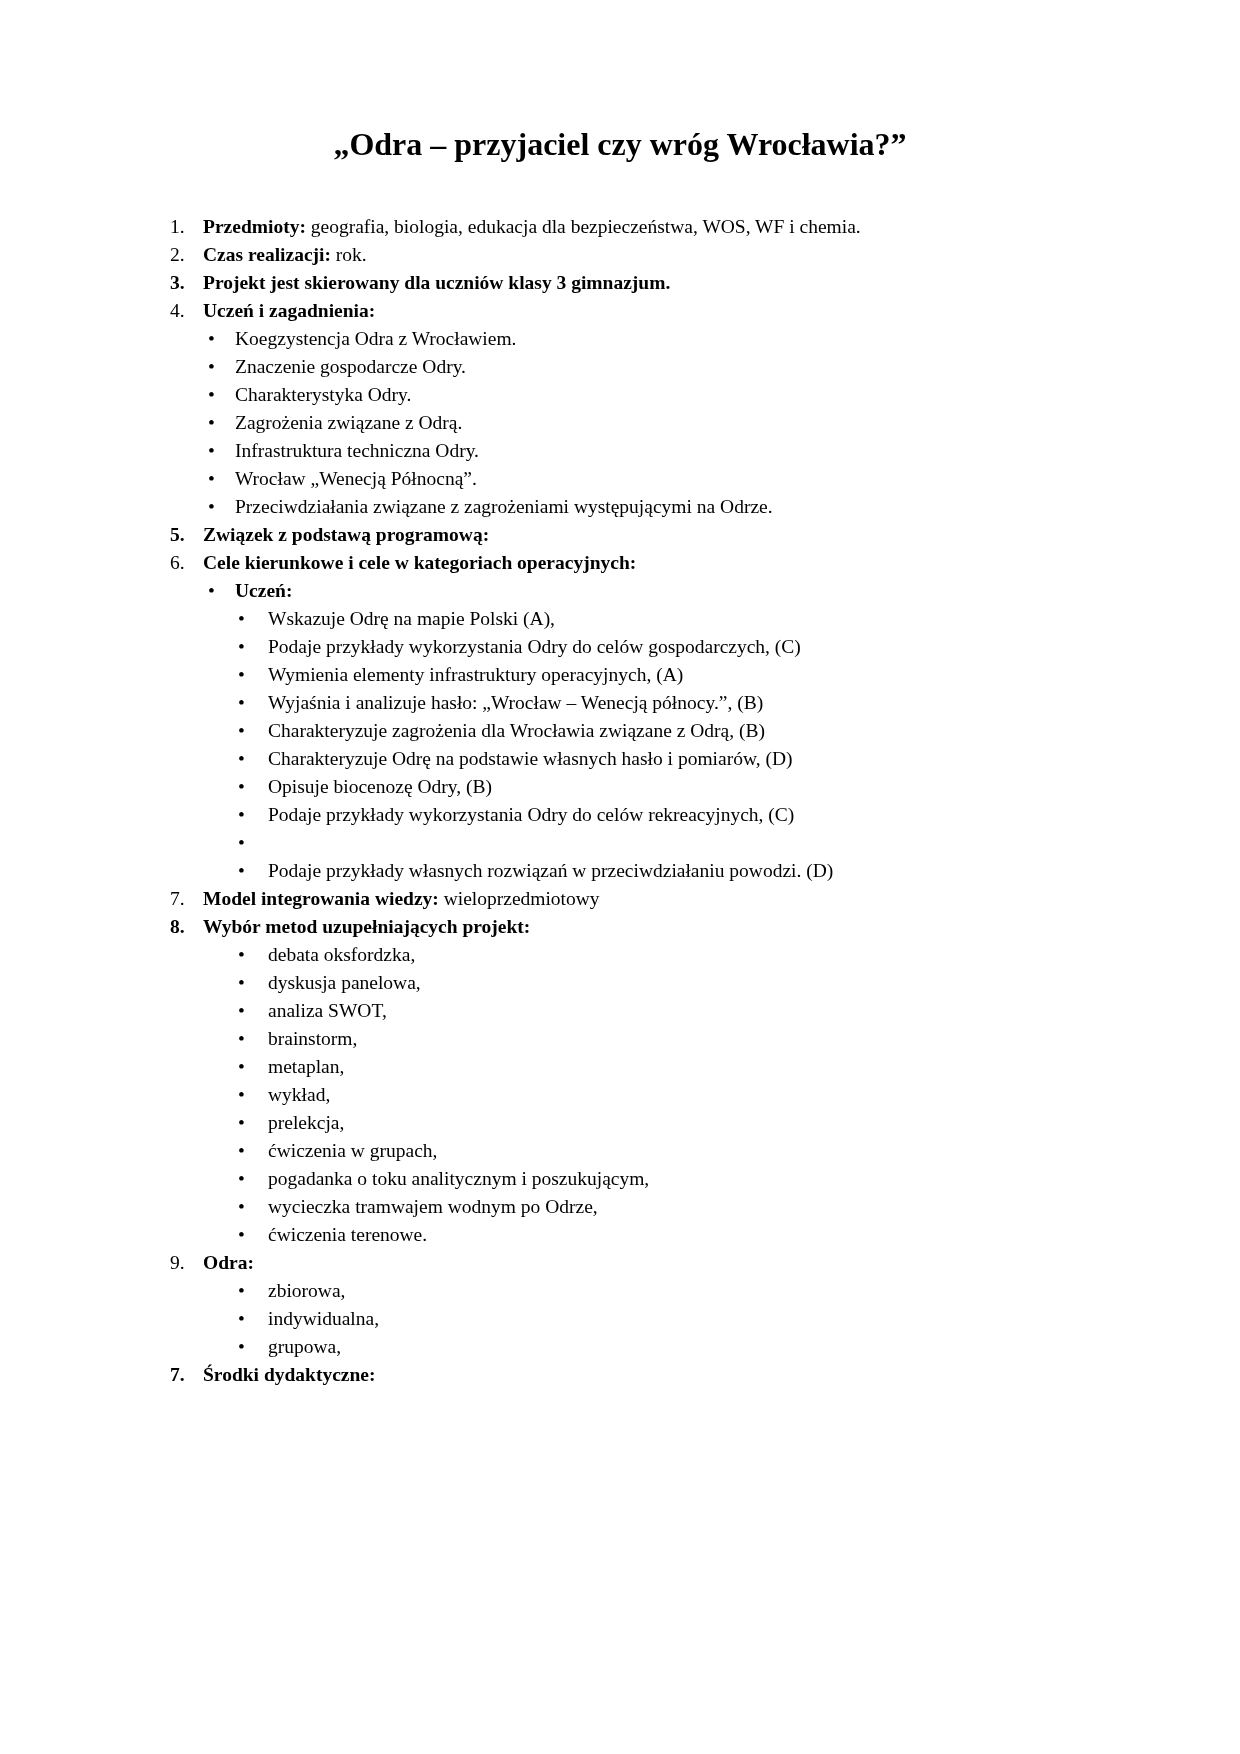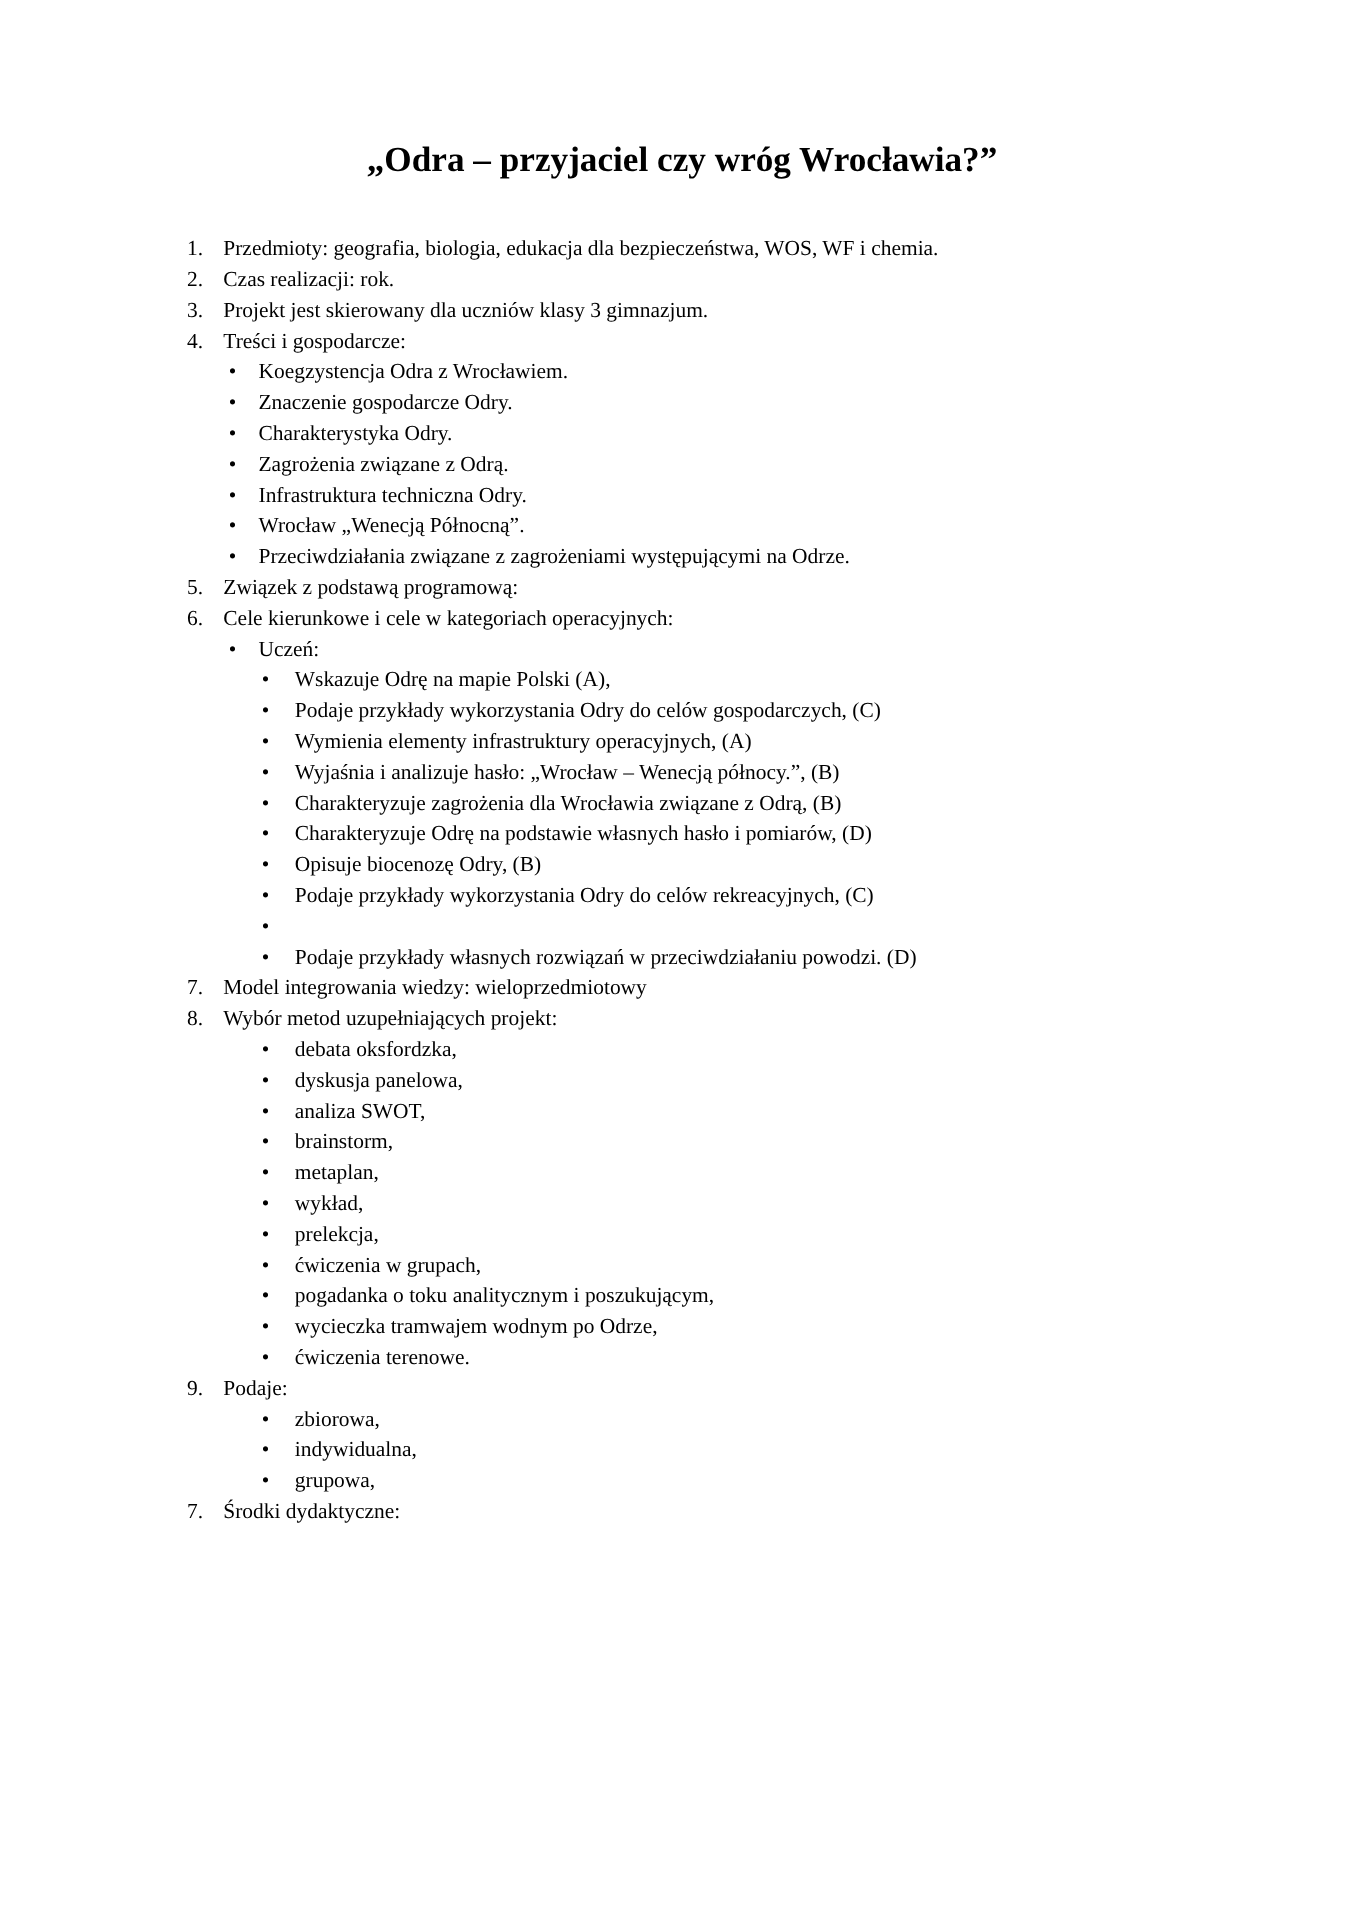--- a/index.html
+++ b/index.html
@@ -23,21 +23,21 @@
     text-align: center;
     margin: 0 0 50px 0;
   }
   .doc-list {
     font-size: 19.5px;
     line-height: 28px;
   }
   .row { display: flex; }
   .num { flex: 0 0 33px; }
   .content { flex: 1; }
-  .bold { font-weight: normal; }
+  .bold { font-weight: bold; }
   .b1 { padding-left: 38px; }
   .b2 { padding-left: 68px; }
   .bullet { flex: 0 0 27px; }
   .b2 .bullet { flex: 0 0 30px; }
 </style>
 </head>
 <body>
 
 <div class="page">
   <h1 class="title">„Odra – przyjaciel czy wróg Wrocławia?”</h1>
@@ -49,21 +49,21 @@
       <div class="row">
         <span class="num">2.</span>
         <span class="content"><span class="bold">Czas realizacji:</span> rok.</span>
       </div>
       <div class="row">
         <span class="num bold">3.</span>
         <span class="content"><span class="bold">Projekt jest skierowany dla uczniów klasy 3 gimnazjum.</span></span>
       </div>
       <div class="row">
         <span class="num">4.</span>
-        <span class="content"><span class="bold">Treści i gospodarcze:</span></span>
+        <span class="content"><span class="bold">Uczeń i zagadnienia:</span></span>
       </div>
       <div class="row b1">
         <span class="bullet">•</span>
         <span class="btext">Koegzystencja Odra z Wrocławiem.</span>
       </div>
       <div class="row b1">
         <span class="bullet">•</span>
         <span class="btext">Znaczenie gospodarcze Odry.</span>
       </div>
       <div class="row b1">
@@ -184,21 +184,21 @@
       <div class="row b2">
         <span class="bullet">•</span>
         <span class="btext">wycieczka tramwajem wodnym po Odrze,</span>
       </div>
       <div class="row b2">
         <span class="bullet">•</span>
         <span class="btext">ćwiczenia terenowe.</span>
       </div>
       <div class="row">
         <span class="num">9.</span>
-        <span class="content"><span class="bold">Podaje:</span></span>
+        <span class="content"><span class="bold">Odra:</span></span>
       </div>
       <div class="row b2">
         <span class="bullet">•</span>
         <span class="btext">zbiorowa,</span>
       </div>
       <div class="row b2">
         <span class="bullet">•</span>
         <span class="btext">indywidualna,</span>
       </div>
       <div class="row b2">

